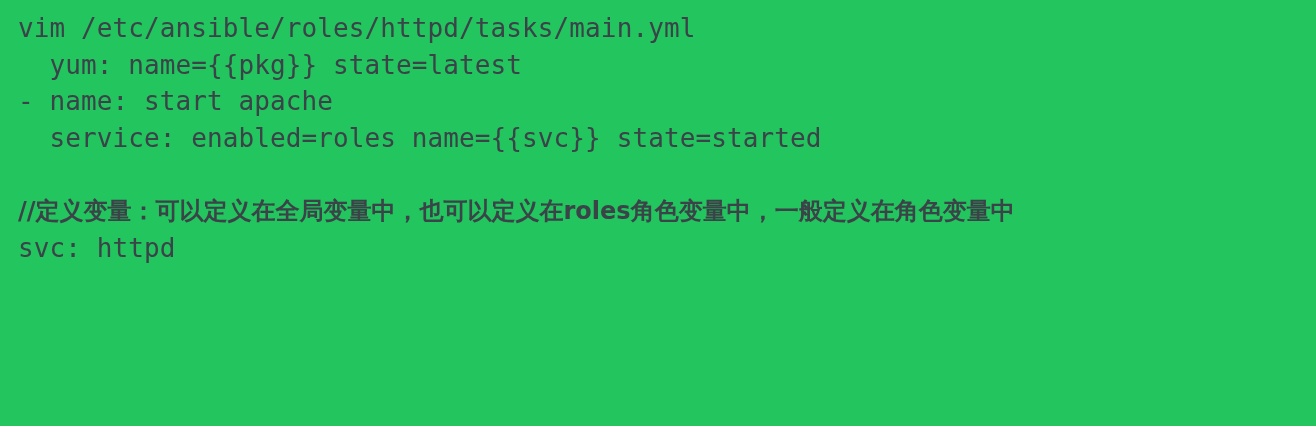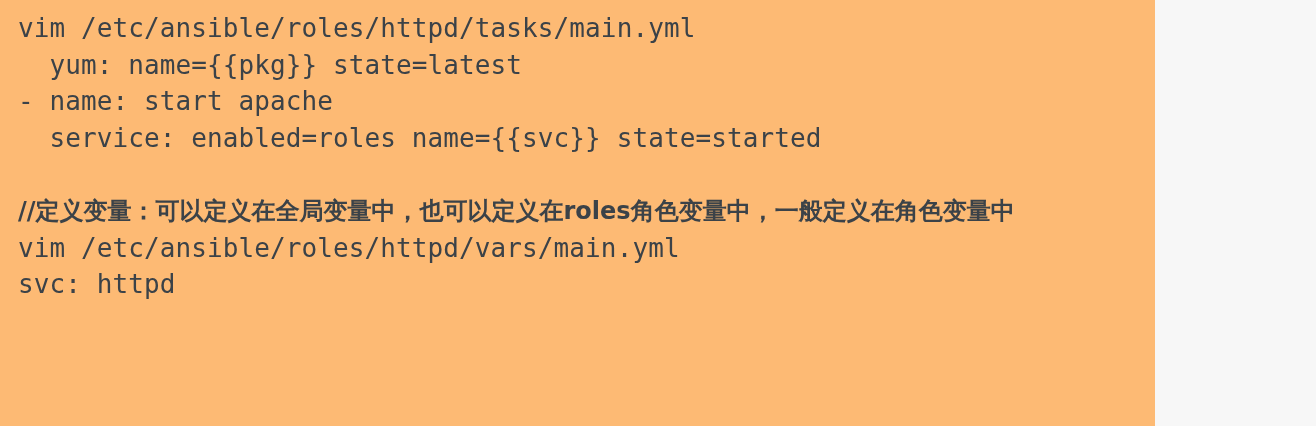--- a/index.html
+++ b/index.html
@@ -8,23 +8,23 @@
     padding: 0;
   }
   body {
     width: 1316px;
     height: 426px;
     background: #f7f7f7;
     overflow: hidden;
   }
   .code-block {
     box-sizing: border-box;
-    width: 1155px;
+    width: 1316px;
     height: 426px;
-    background: #fdba74;
+    background: #22c55e;
     padding: 10px 0 0 18px;
     display: flex;
     flex-direction: column;
   }
   .code-line {
     font-family: "DejaVu Sans Mono", "Liberation Mono", monospace;
     font-size: 26px;
     line-height: 36.6px;
     height: 36.6px;
     color: #3b4248;
@@ -46,15 +46,14 @@
 </head>
 <body>
 
 <div class="code-block">
   <div class="code-line">vim /etc/ansible/roles/httpd/tasks/main.yml</div>
   <div class="code-line">  yum: name={{pkg}} state=latest</div>
   <div class="code-line">- name: start apache</div>
   <div class="code-line">  service: enabled=roles name={{svc}} state=started</div>
   <div class="code-line blank"></div>
   <div class="code-line comment">//定义变量：可以定义在全局变量中，也可以定义在roles角色变量中，一般定义在角色变量中</div>
-  <div class="code-line">vim /etc/ansible/roles/httpd/vars/main.yml</div>
   <div class="code-line">svc: httpd</div>
 </div>
 
 </body></html>

